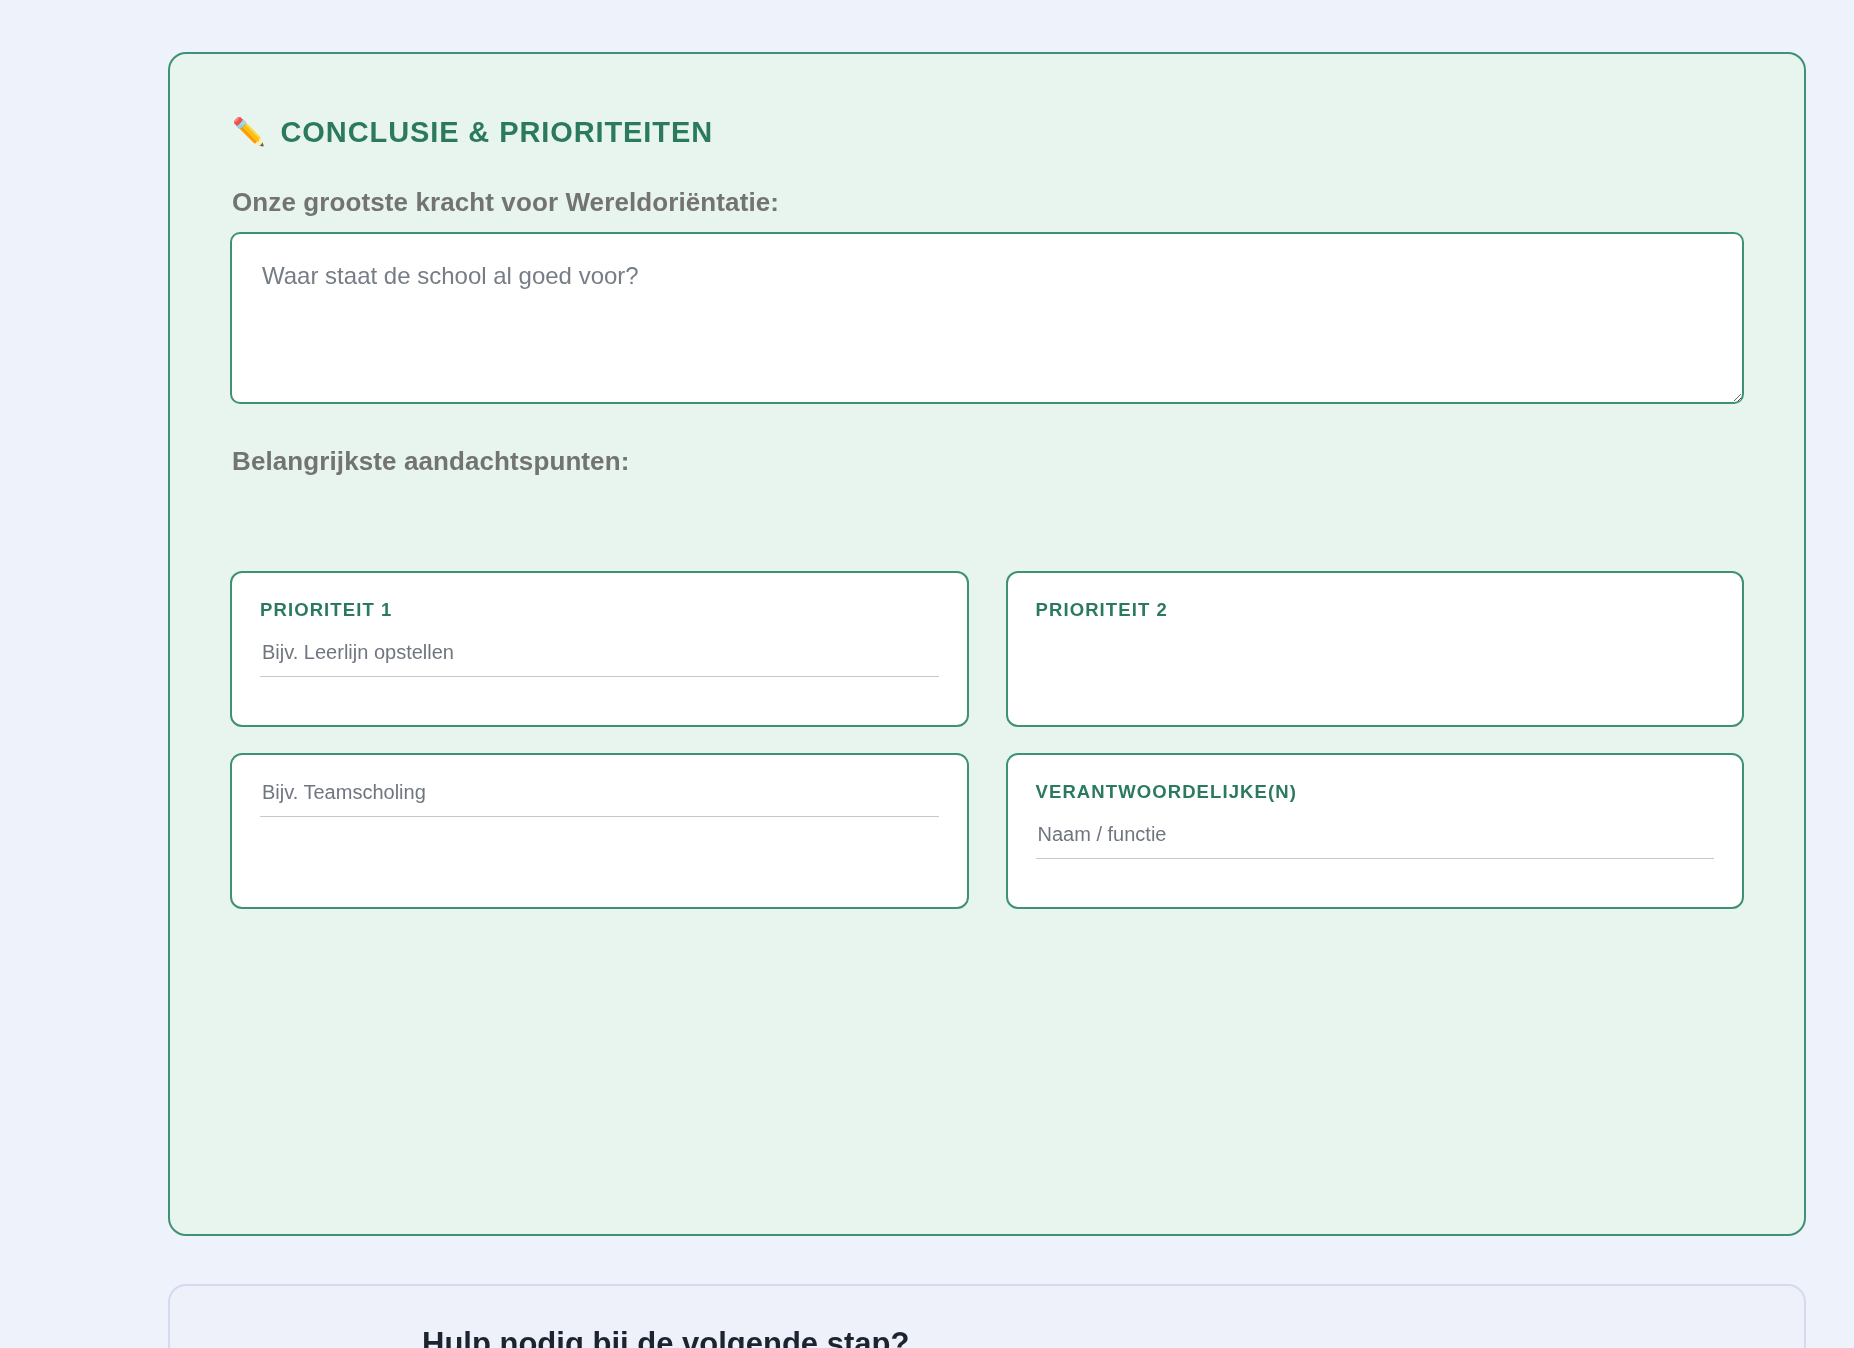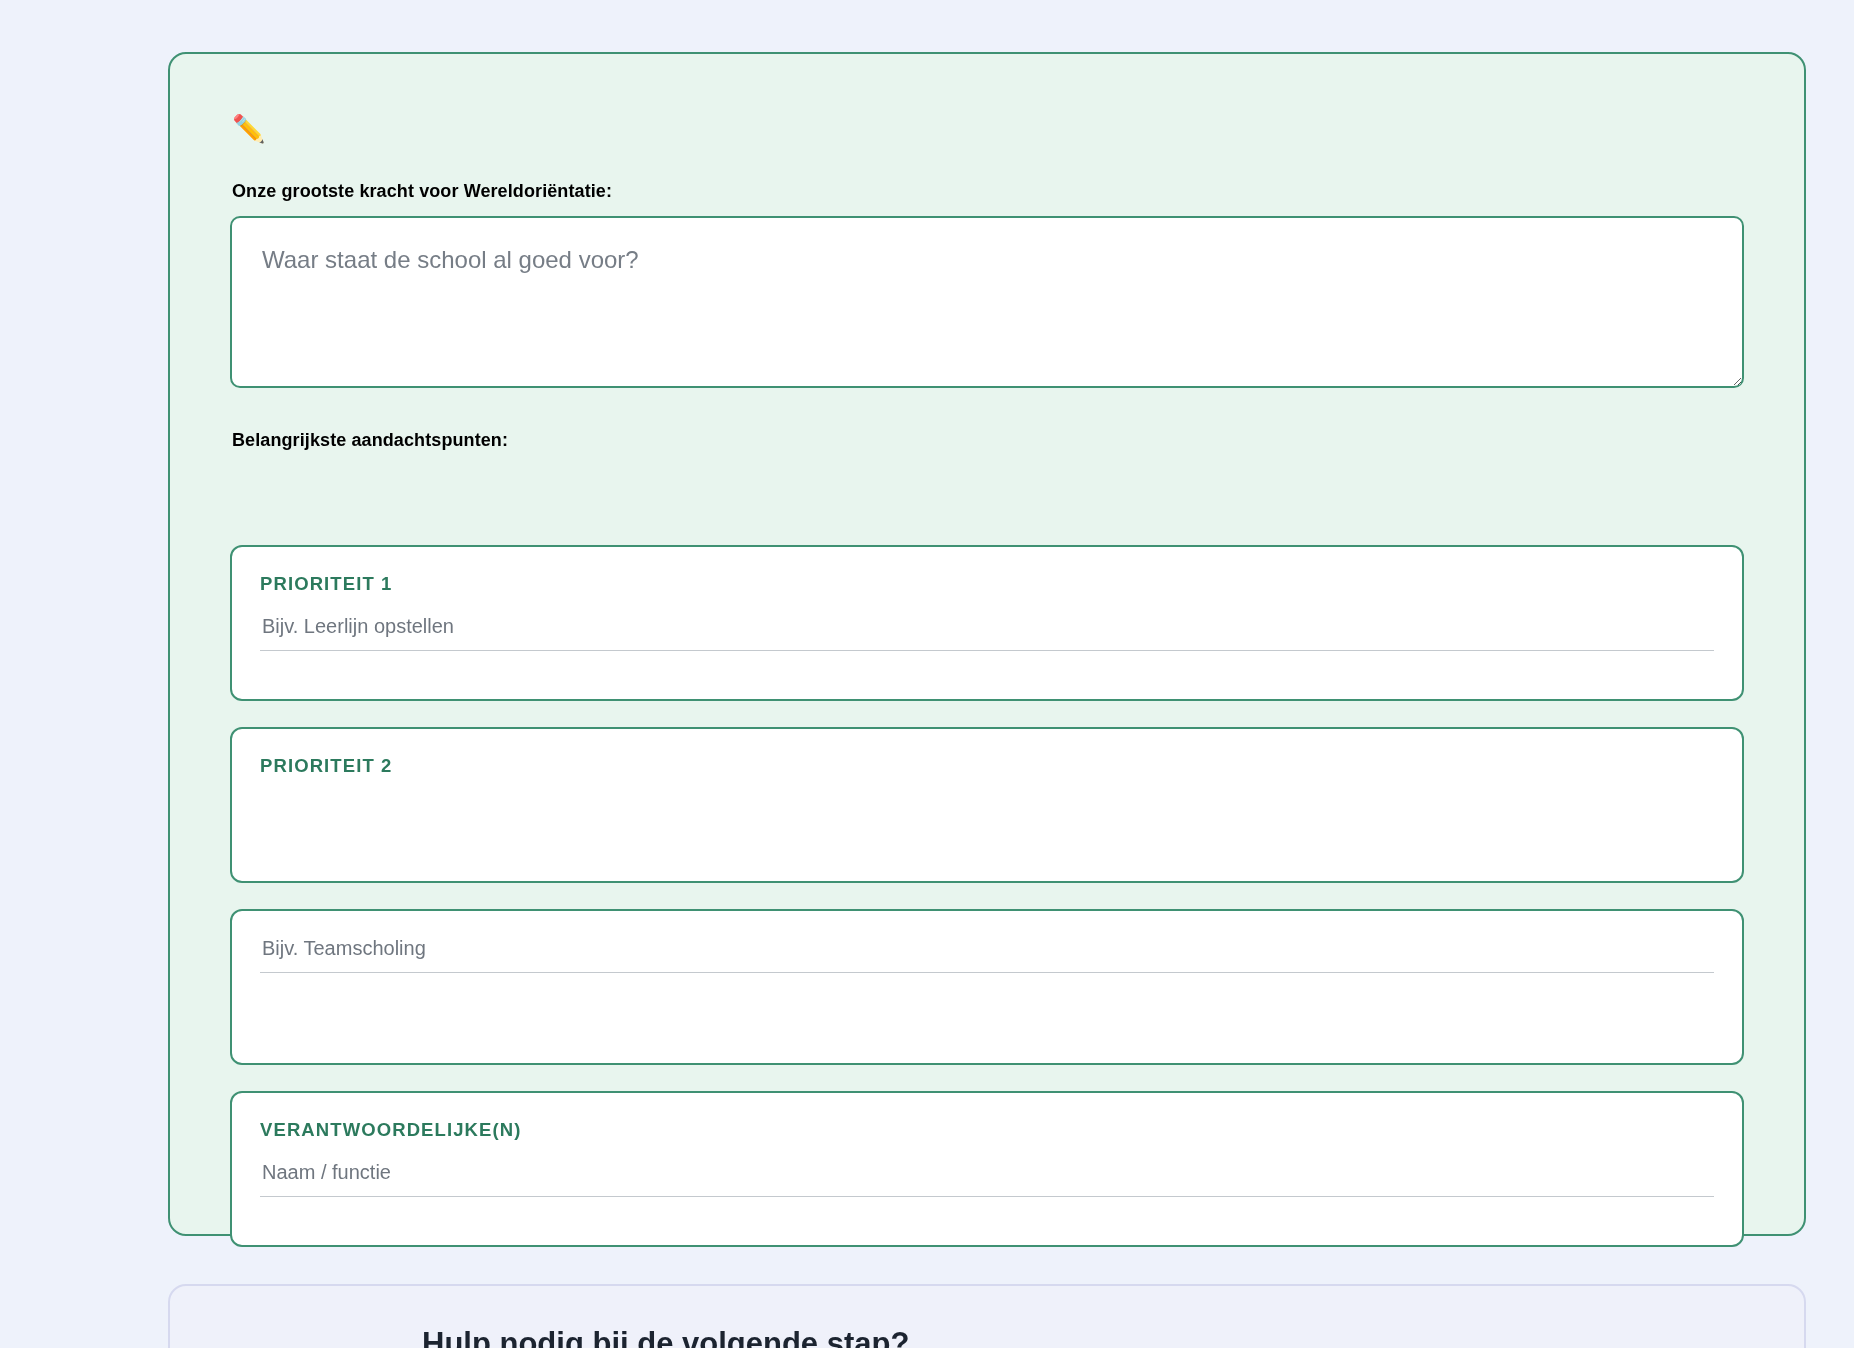--- a/index.html
+++ b/index.html
@@ -38,22 +38,22 @@
     font-weight: bold;
     letter-spacing: 0.9px;
     margin: 0 0 38px 2px;
   }
   .card-title .emoji {
     font-size: 27px;
     line-height: 1;
   }
 
   .field-label {
-    color: #000000;
-    font-size: 18px;
+    color: #737373;
+    font-size: 26px;
     font-weight: 600;
     margin: 0 0 14px 2px;
     letter-spacing: 0.1px;
   }
 
   .textarea-box {
     width: 100%;
     height: 172px;
     background: #ffffff;
     border: 2px solid #3f9173;
@@ -66,21 +66,21 @@
     outline: none;
     line-height: 1.3;
   }
   .textarea-box::placeholder { color: #767d86; }
 
   .gap-1 { height: 38px; }
   .gap-2 { height: 58px; }
 
   .prio-grid {
     display: grid;
-    grid-template-columns: 1fr;
+    grid-template-columns: 1fr 1fr;
     gap: 26px 37px;
     margin-top: 22px;
   }
 
   .prio-card {
     background: #ffffff;
     border: 2px solid #3f9173;
     border-radius: 12px;
     height: 156px;
     padding: 26px 28px 0 28px;
@@ -127,20 +127,21 @@
 </style>
 </head>
 <body>
 
 <div class="page">
 
   <section class="conclusion-card">
 
     <h2 class="card-title">
       <span class="emoji">✏️</span>
+      <span>CONCLUSIE &amp; PRIORITEITEN</span>
     </h2>
 
     <div class="field-label">Onze grootste kracht voor Wereldoriëntatie:</div>
     <textarea class="textarea-box" placeholder="Waar staat de school al goed voor?" style=""></textarea>
 
     <div class="gap-1"></div>
 
     <div class="field-label">Belangrijkste aandachtspunten:</div>
 
     <div class="gap-2"></div>

